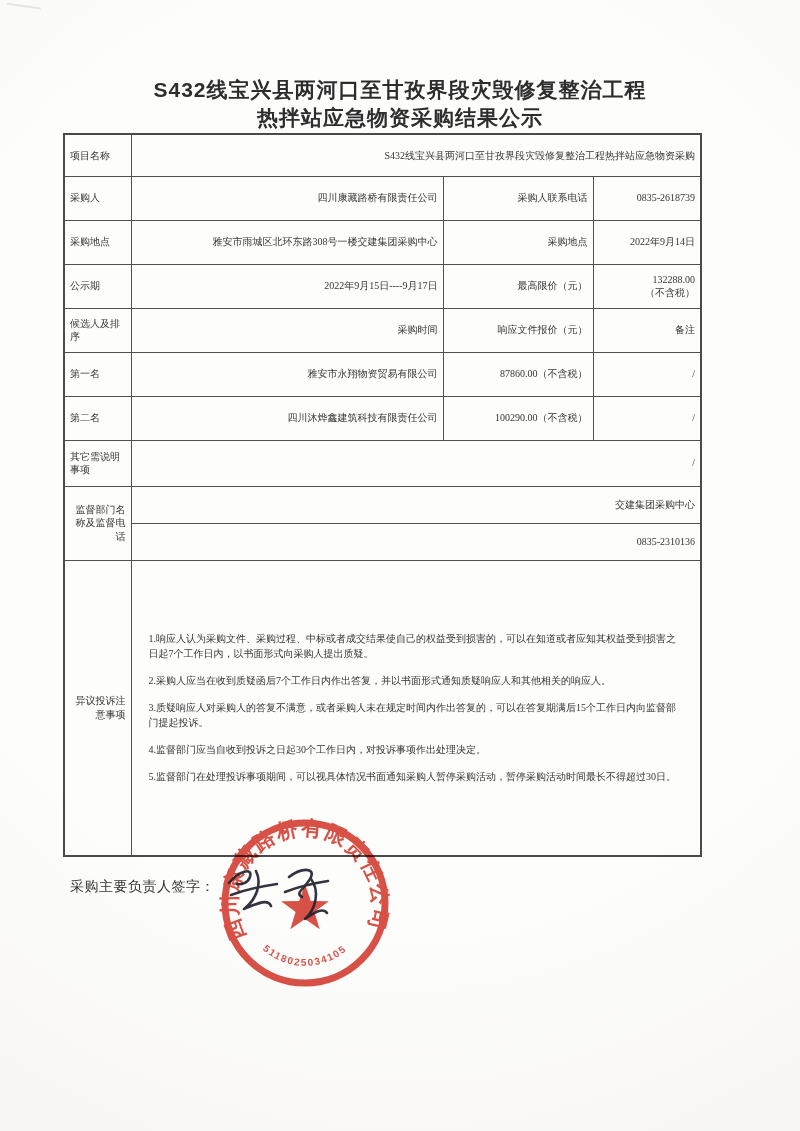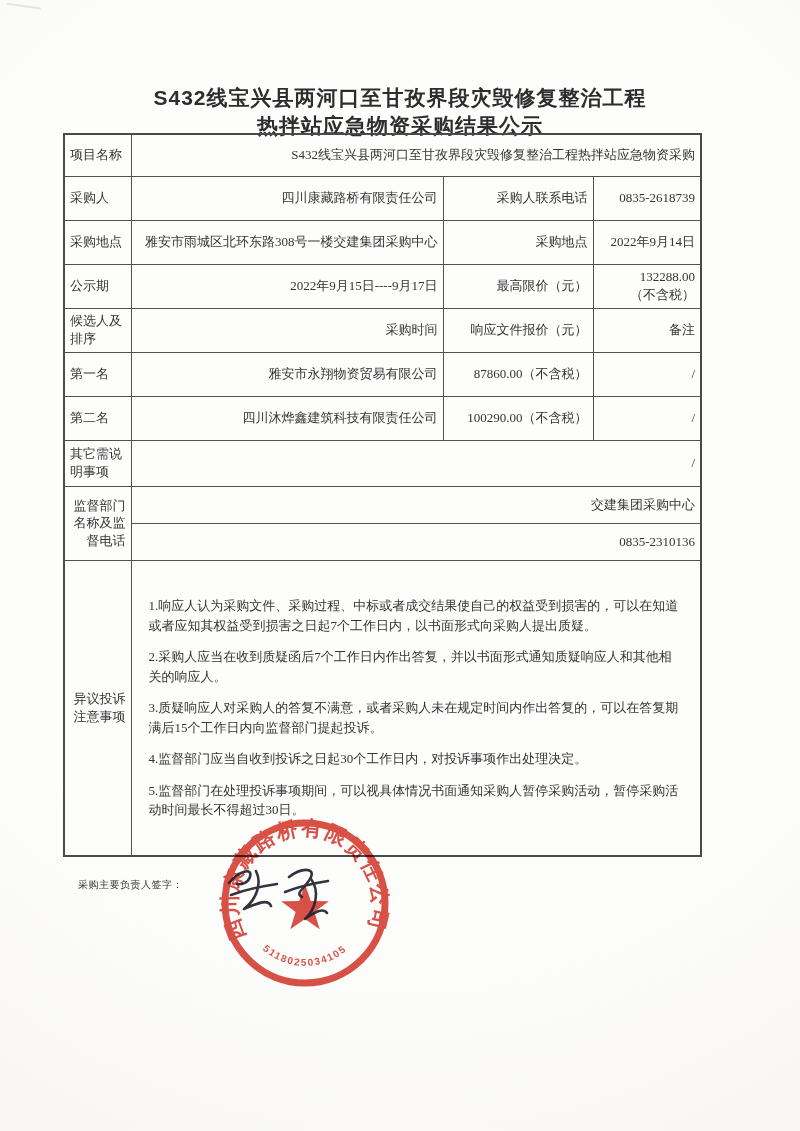--- a/index.html
+++ b/index.html
@@ -14,55 +14,55 @@
     background:#fcfbfa;
     background-image:radial-gradient(circle at 50% 40%, #fdfdfc 60%, #f7f6f4 100%);
     overflow:hidden;
     color:#333;
   }
   .scan-smudge{
     position:absolute;left:6px;top:5px;width:34px;height:12px;
     border-top:2px solid #c9c9c9;opacity:.45;transform:rotate(8deg);
   }
   .title{
-    position:absolute;top:84px;left:0;width:100%;
+    position:absolute;top:76px;left:0;width:100%;
     text-align:center;
     font-family:"Liberation Sans","DejaVu Sans",sans-serif;
     font-weight:700;
     font-size:21px;
     line-height:28px;
     color:#2d2d2d;
     letter-spacing:1px;
   }
   table.doc{
     position:absolute;left:63px;top:133px;
     width:637px;
     border-collapse:collapse;
     table-layout:fixed;
-    font-size:13px;
+    font-size:10px;
     color:#343434;
     border:2px solid #4a4a4a;
   }
   table.doc td{
     border:1.5px solid #4f4f4f;
     padding:2px 5px;
     vertical-align:middle;
     line-height:1.35;
     word-break:break-all;
   }
   td.lbl{padding-left:4px;padding-right:2px;}
   td.ctr{text-align:right;}
   td.lft{text-align:right;padding-left:8px;}
   tr.h42{height:42px;} tr.h44{height:44px;} tr.h46{height:46px;}
   tr.h37{height:37px;} tr.hbig{height:296px;}
   td.objection-cell{padding:10px 12px;vertical-align:middle;}
   td.objection-cell p{margin:12px;line-height:1.5;}
   .footer-sign{
-    position:absolute;left:78px;top:878px;
-    font-size:10px;color:#333;letter-spacing:.5px;font-family:Liberation Serif, serif;
+    position:absolute;left:70px;top:878px;
+    font-size:14px;color:#333;letter-spacing:.5px;font-family:Liberation Serif, serif;
   }
   .stamp{
     position:absolute;left:205px;top:803px;width:200px;height:200px;
     mix-blend-mode:multiply;opacity:.88;
   }
   .stamp text{
     font-family:"Liberation Sans","DejaVu Sans",sans-serif;
     fill:#d5392d;
   }
   .stamp .company-arc{font-size:21px;letter-spacing:2px;font-weight:600;}

